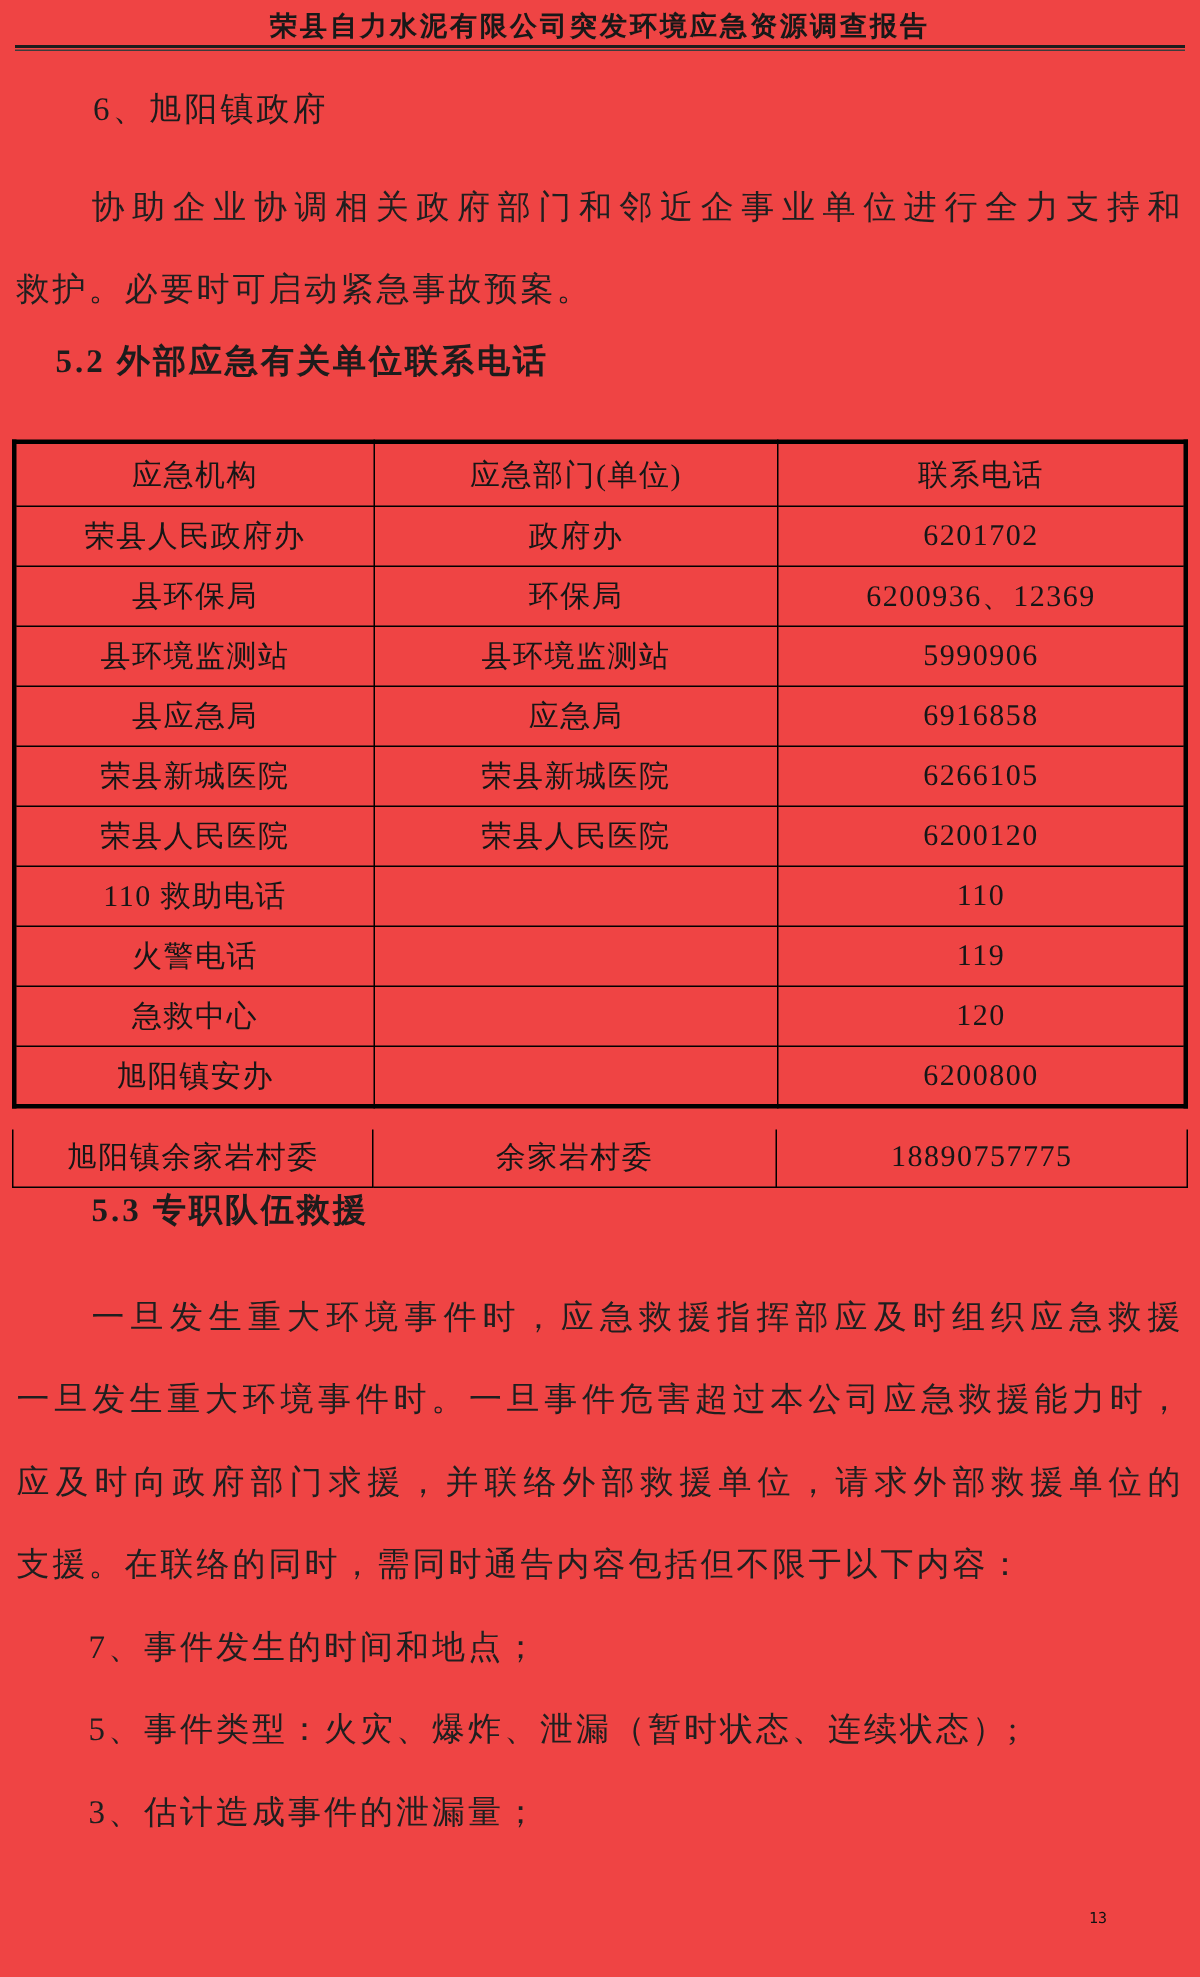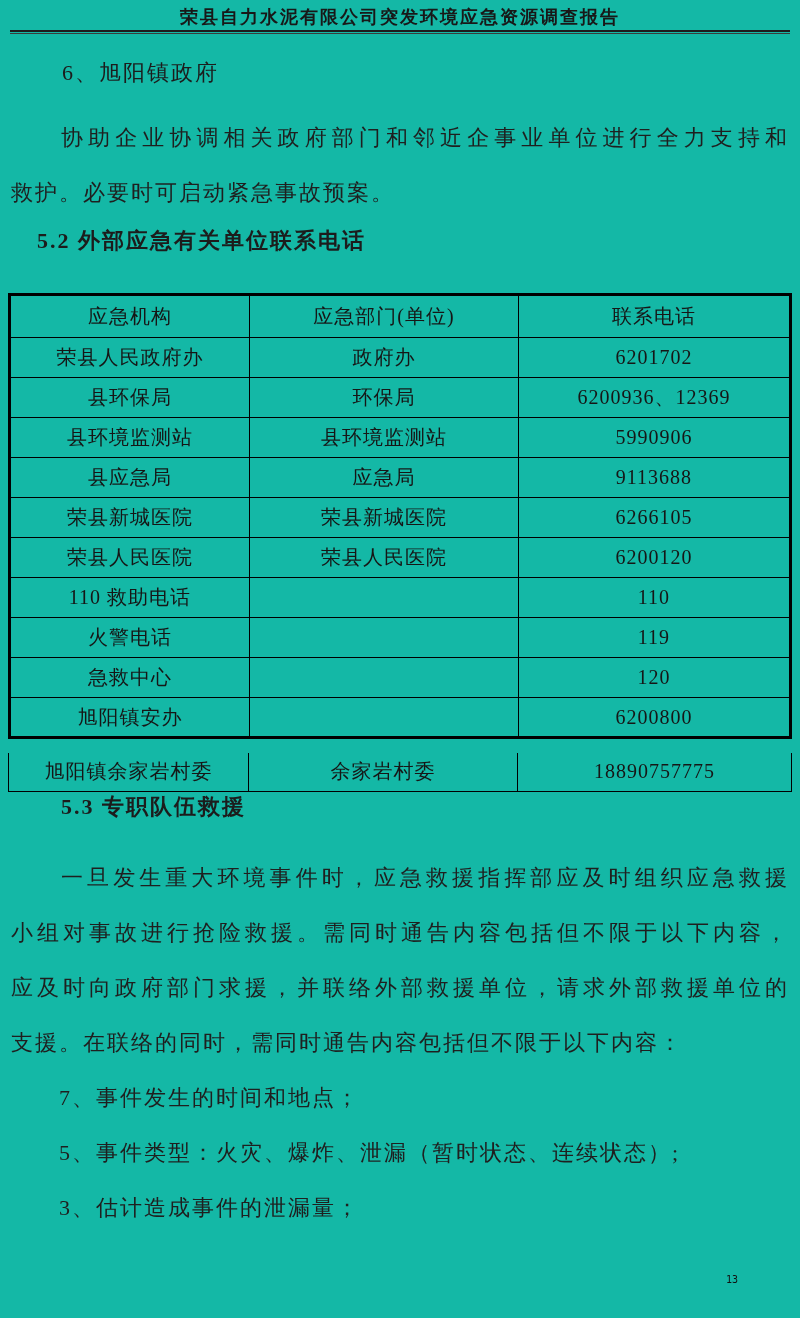--- a/index.html
+++ b/index.html
@@ -1,20 +1,20 @@
 <!DOCTYPE html>
 <html><head>
 <meta charset="utf-8">
 <style>
   * { margin:0; padding:0; box-sizing:border-box; }
   html,body { background:#ffffff; }
   #page {
     position:relative;
     width:800px; height:1318px;
-    background:#14b8a6;
+    background:#ef4444;
     font-family:"Liberation Serif","DejaVu Serif",serif;
     color:#1c1c1c;
     overflow:hidden;
   }
   .header-title {
     position:absolute; top:5px; left:0; right:0;
     text-align:center;
     font-size:18px; font-weight:bold; letter-spacing:2px;
     color:#181818;
   }
@@ -112,21 +112,21 @@
           <td>6200936、12369</td>
         </tr>
         <tr>
           <td>县环境监测站</td>
           <td>县环境监测站</td>
           <td>5990906</td>
         </tr>
         <tr>
           <td>县应急局</td>
           <td>应急局</td>
-          <td>9113688</td>
+          <td>6916858</td>
         </tr>
         <tr>
           <td>荣县新城医院</td>
           <td>荣县新城医院</td>
           <td>6266105</td>
         </tr>
         <tr>
           <td>荣县人民医院</td>
           <td>荣县人民医院</td>
           <td>6200120</td>
@@ -166,21 +166,21 @@
           <td>余家岩村委</td>
           <td>18890757775</td>
         </tr>
       </tbody>
   </table>
 
   <div class="h-num h53">5.3 专职队伍救援</div>
 
   <div class="para p2">
       <div class="pline">一旦发生重大环境事件时，应急救援指挥部应及时组织应急救援</div>
-      <div class="pline">小组对事故进行抢险救援。需同时通告内容包括但不限于以下内容，</div>
+      <div class="pline">一旦发生重大环境事件时。一旦事件危害超过本公司应急救援能力时，</div>
       <div class="pline">应及时向政府部门求援，并联络外部救援单位，请求外部救援单位的</div>
       <div class="pline">支援。在联络的同时，需同时通告内容包括但不限于以下内容：</div>
     </div>
 
   <div class="nlist">
       <div class="lline">7、事件发生的时间和地点；</div>
       <div class="lline">5、事件类型：火灾、爆炸、泄漏（暂时状态、连续状态）;</div>
       <div class="lline">3、估计造成事件的泄漏量；</div>
     </div>
 

